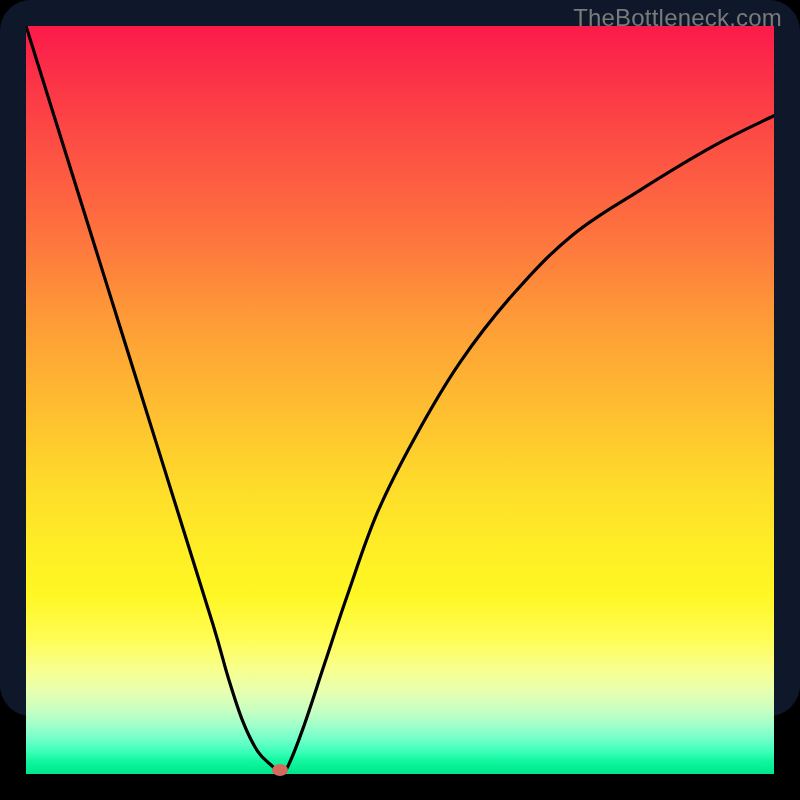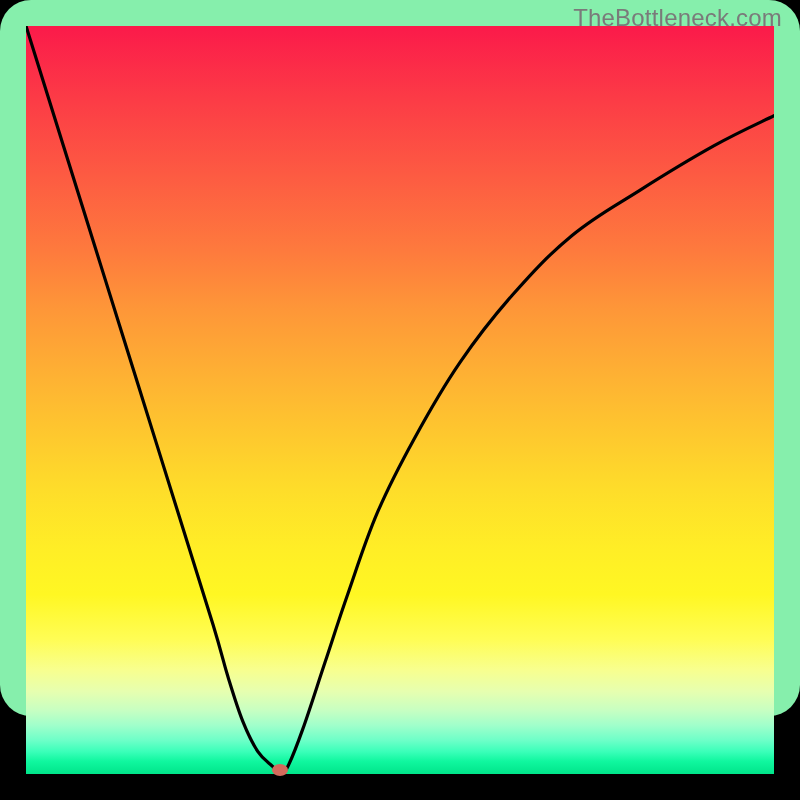--- a/index.html
+++ b/index.html
@@ -7,21 +7,21 @@
     padding: 0;
     width: 800px;
     height: 800px;
     background: #000;
     overflow: hidden;
   }
   .container {
     position: relative;
     width: 800px;
     height: 716px;
-    background: #86efac;
+    background: #0f172a;
     border-radius: 31px;
   }
   .watermark {
     position: absolute;
     top: 4px;
     right: 18px;
     color: #7a7a7a;
     font-family: Arial, Helvetica, sans-serif;
     font-size: 24px;
     font-weight: 500;

